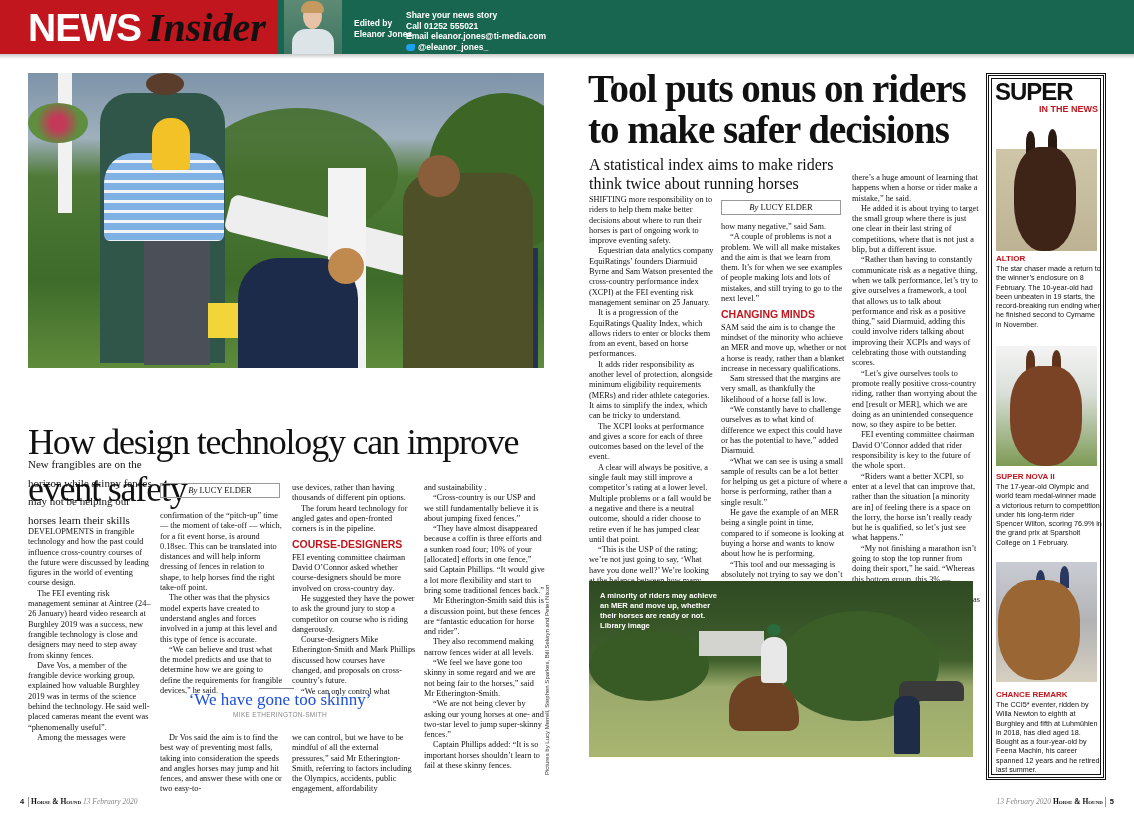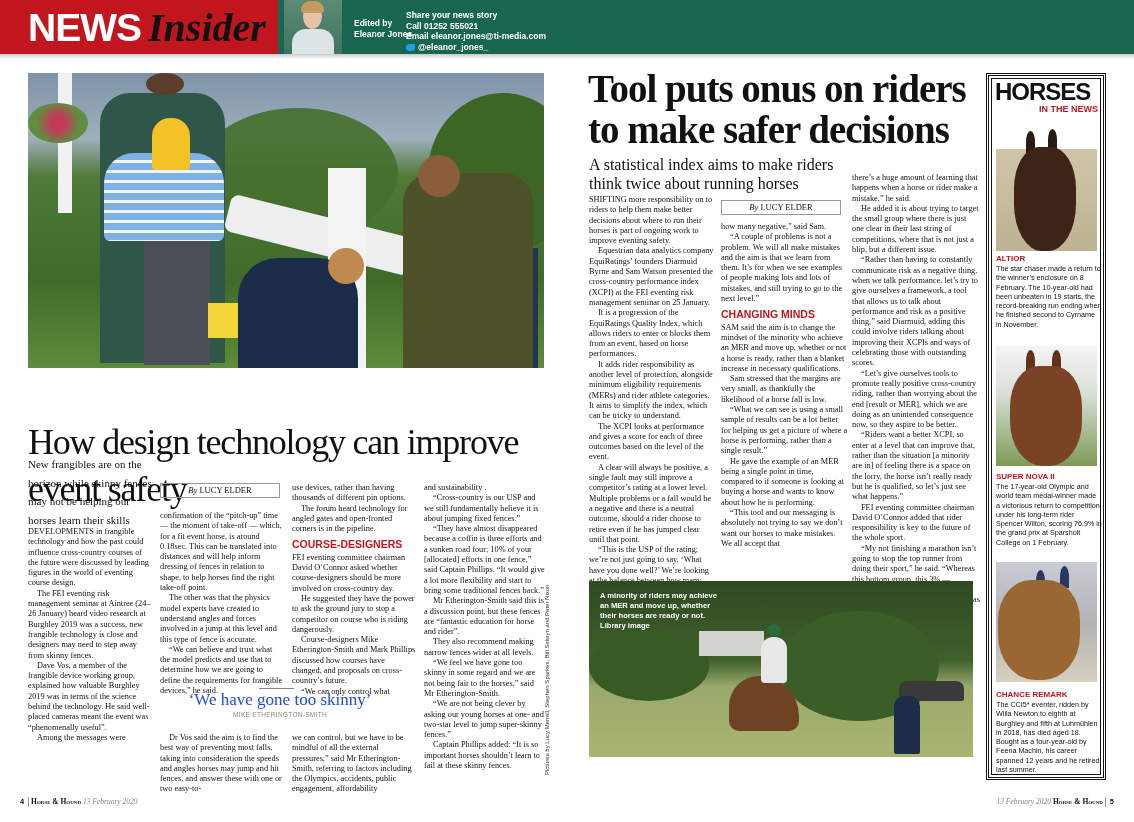--- a/index.html
+++ b/index.html
@@ -210,49 +210,50 @@
   <p>A clear will always be positive, a single fault may still improve a competitor’s rating at a lower level. Multiple problems or a fall would be a negative and there is a neutral outcome, should a rider choose to retire even if he has jumped clear until that point.</p>
   <p>“This is the USP of the rating; we’re not just going to say, ‘What have you done well?’ We’re looking at the balance between how many good outcomes you’re having, and</p>
 </div>
 
 <div class="col" style="left:721px; top:222px; width:127px;">
   <p class="noind">how many negative,” said Sam.</p>
   <p>“A couple of problems is not a problem. We will all make mistakes and the aim is that we learn from them. It’s for when we see examples of people making lots and lots of mistakes, and still trying to go to the next level.”</p>
   <div class="sub">CHANGING MINDS</div>
   <p class="noind">SAM said the aim is to change the mindset of the minority who achieve an MER and move up, whether or not a horse is ready, rather than a blanket increase in necessary qualifications.</p>
   <p>Sam stressed that the margins are very small, as thankfully the likelihood of a horse fall is low.</p>
+  <p>“We constantly have to challenge ourselves as to what kind of difference we expect this could have or has the potential to have,” added Diarmuid.</p>
   <p>“What we can see is using a small sample of results can be a lot better for helping us get a picture of where a horse is performing, rather than a single result.”</p>
   <p>He gave the example of an MER being a single point in time, compared to if someone is looking at buying a horse and wants to know about how he is performing.</p>
   <p>“This tool and our messaging is absolutely not trying to say we don’t want our horses to make mistakes. We all accept that</p>
 </div>
 
 <div class="col" style="left:852px; top:157px; width:128px;margin-top:16px;">
   <p class="noind">there’s a huge amount of learning that happens when a horse or rider make a mistake,” he said.</p>
   <p>He added it is about trying to target the small group where there is just one clear in their last string of competitions, where that is not just a blip, but a different issue.</p>
   <p>“Rather than having to constantly communicate risk as a negative thing, when we talk performance, let’s try to give ourselves a framework, a tool that allows us to talk about performance and risk as a positive thing,” said Diarmuid, adding this could involve riders talking about improving their XCPIs and ways of celebrating those with outstanding scores.</p>
   <p>“Let’s give ourselves tools to promote really positive cross-country riding, rather than worrying about the end [result or MER], which we are doing as an unintended consequence now, so they aspire to be better.</p>
+  <p>FEI eventing committee chairman David O’Connor added that rider responsibility is key to the future of the whole sport.</p>
   <p>“Riders want a better XCPI, so enter at a level that can improve that, rather than the situation [a minority are in] of feeling there is a space on the lorry, the horse isn’t really ready but he is qualified, so let’s just see what happens.”</p>
-  <p>FEI eventing committee chairman David O’Connor added that rider responsibility is key to the future of the whole sport.</p>
   <p>“My not finishing a marathon isn’t going to stop the top runner from doing their sport,” he said. “Whereas this bottom group, this 3% — whatever the number is — can have an impact on the sport [of eventing] as a whole.”</p>
 </div>
 
 <div class="photo-horse">
   <div class="ph-tree2"></div>
     <div class="ph-tree"></div>
     <div class="ph-truck"></div>
   <div class="ph-car"></div>
   <div class="ph-horse"></div>
     <div class="ph-rider"></div>
     <div class="ph-helmet"></div>
   <div class="ph-boy"></div>
 </div>
 <div class="photo-caption">A minority of riders may achieve an MER and move up, whether their horses are ready or not. Library image</div>
 
 <div class="sidebar">
-  <div class="sb-title">HORSES</div>
+  <div class="sb-title">SUPER</div>
   <div class="sb-sub">IN THE NEWS</div>
 
   <div class="sb-img" style="top:47px; height:128px; background:linear-gradient(180deg,#fff 0%,#fff 20%,#cfc6a9 20%,#bdb393 100%);">
     <div class="ear" style="left:30px; top:8px; background:#2a1a12;"></div>
     <div class="ear" style="left:52px; top:6px; background:#2a1a12;"></div>
     <div class="hh" style="left:18px; top:24px; width:62px; height:104px; background:#3e2417;"></div>
   </div>
   <div class="sb-name" style="top:178px;">ALTIOR</div>
   <div class="sb-text" style="top:188px;">The star chaser made a return to the winner’s enclosure on 8 February. The 10-year-old had been unbeaten in 19 starts, the record-breaking run ending when he finished second to Cyrname in November.</div>
 

